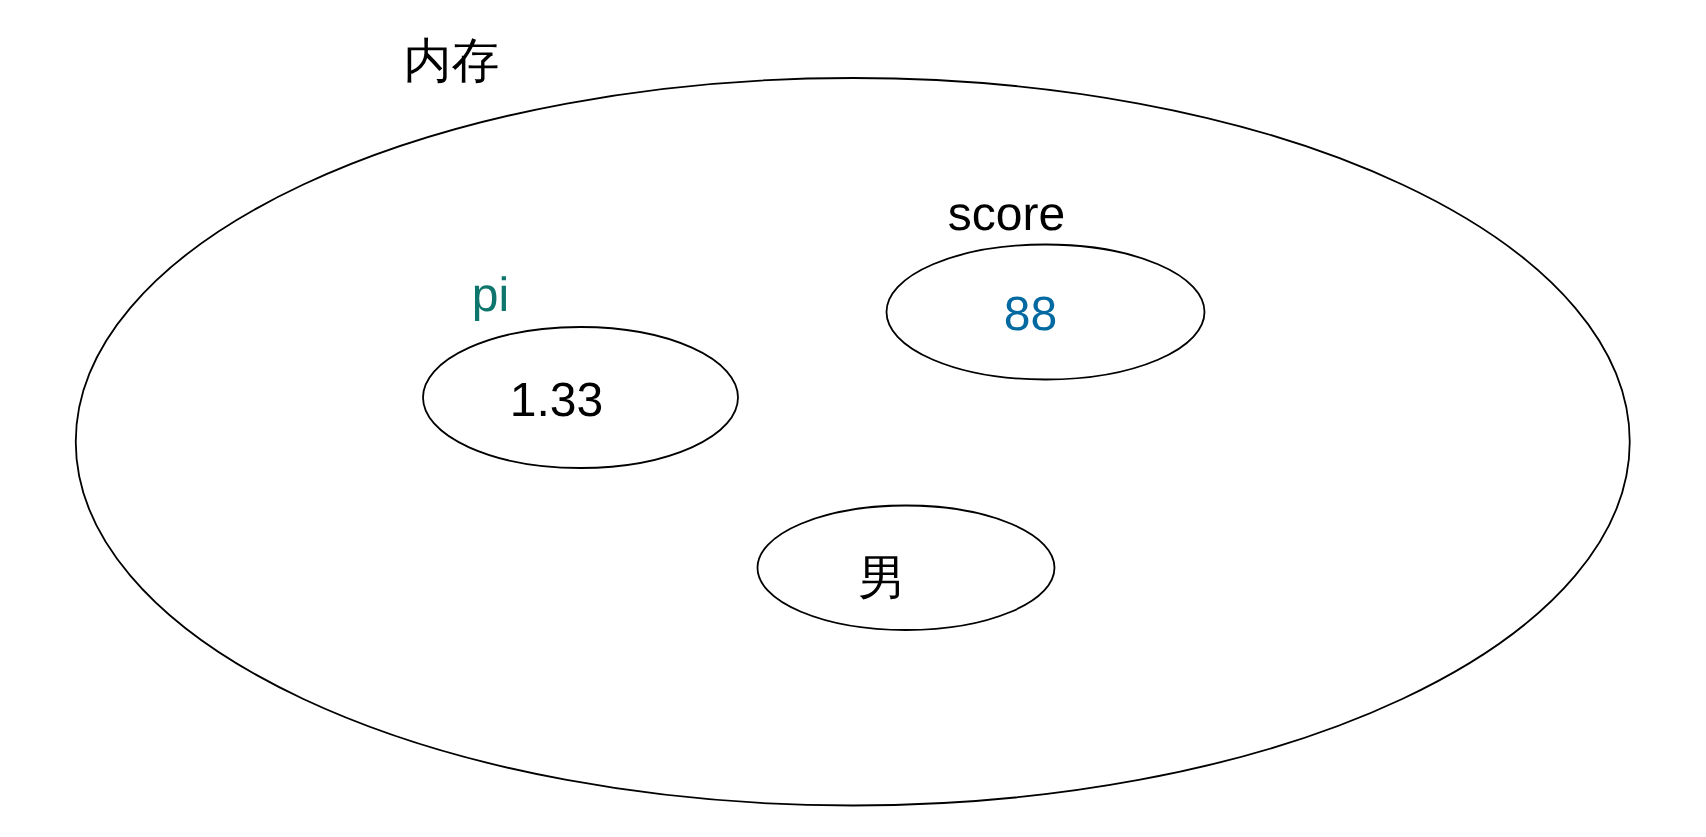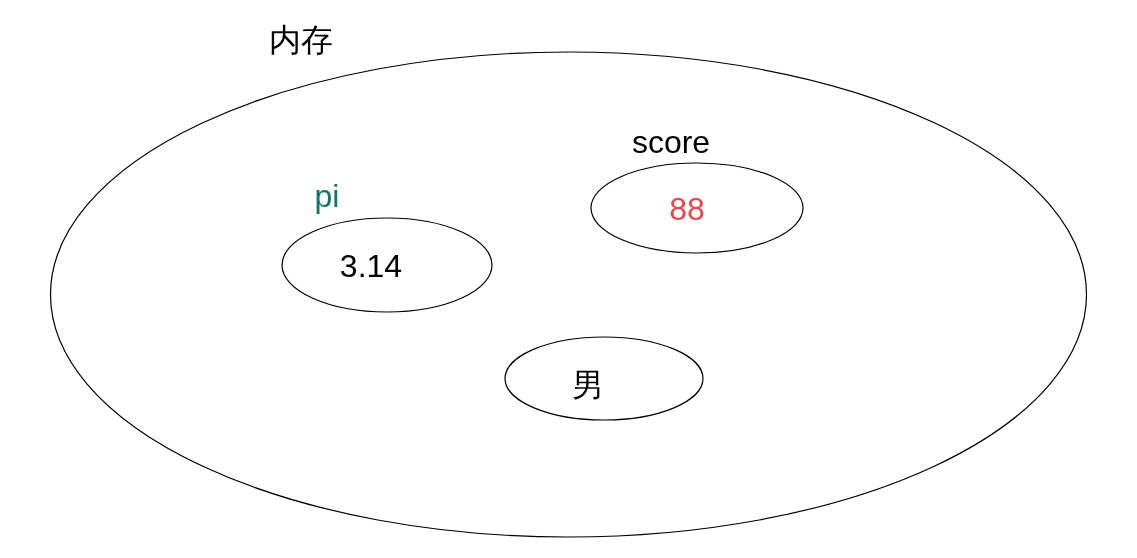--- a/index.html
+++ b/index.html
@@ -43,20 +43,20 @@
   <svg class="shapes" width="1137" height="558" viewBox="0 0 1137 558" aria-hidden="true">
     <ellipse cx="568.5" cy="294.5" rx="518" ry="242.5" style="stroke: rgb(0, 0, 0);"></ellipse>
     <ellipse cx="387" cy="265" rx="105" ry="47" style="stroke: rgb(0, 0, 0);"></ellipse>
     <ellipse cx="697" cy="208" rx="106" ry="45" style="stroke: rgb(0, 0, 0);"></ellipse>
     <ellipse cx="604" cy="378.5" rx="99" ry="41.5" style="stroke: rgb(0, 0, 0);"></ellipse>
   </svg>
 
   <div class="txt" style="left: 301px; top: 40px; color: rgb(0, 0, 0);">内存</div>
 
   <div class="txt" style="left: 327px; top: 196px; color: #0f766e;">pi</div>
-  <div class="txt" style="left: 371px; top: 266px; color: rgb(0, 0, 0);">3.14</div>
+  <div class="txt" style="left: 371px; top: 266px; color: rgb(0, 0, 0);">1.33</div>
 
   <div class="txt" style="left: 671px; top: 142px; color: rgb(0, 0, 0); text-align: right;">score</div>
-  <div class="txt" style="left: 687px; top: 209px; color: #ef4444;">88</div>
+  <div class="txt" style="left: 687px; top: 209px; color: #0369a1;">88</div>
 
   <div class="txt" style="left: 588px; top: 385px; color: rgb(0, 0, 0);">男</div>
 
 </div>
 
 </body></html>

